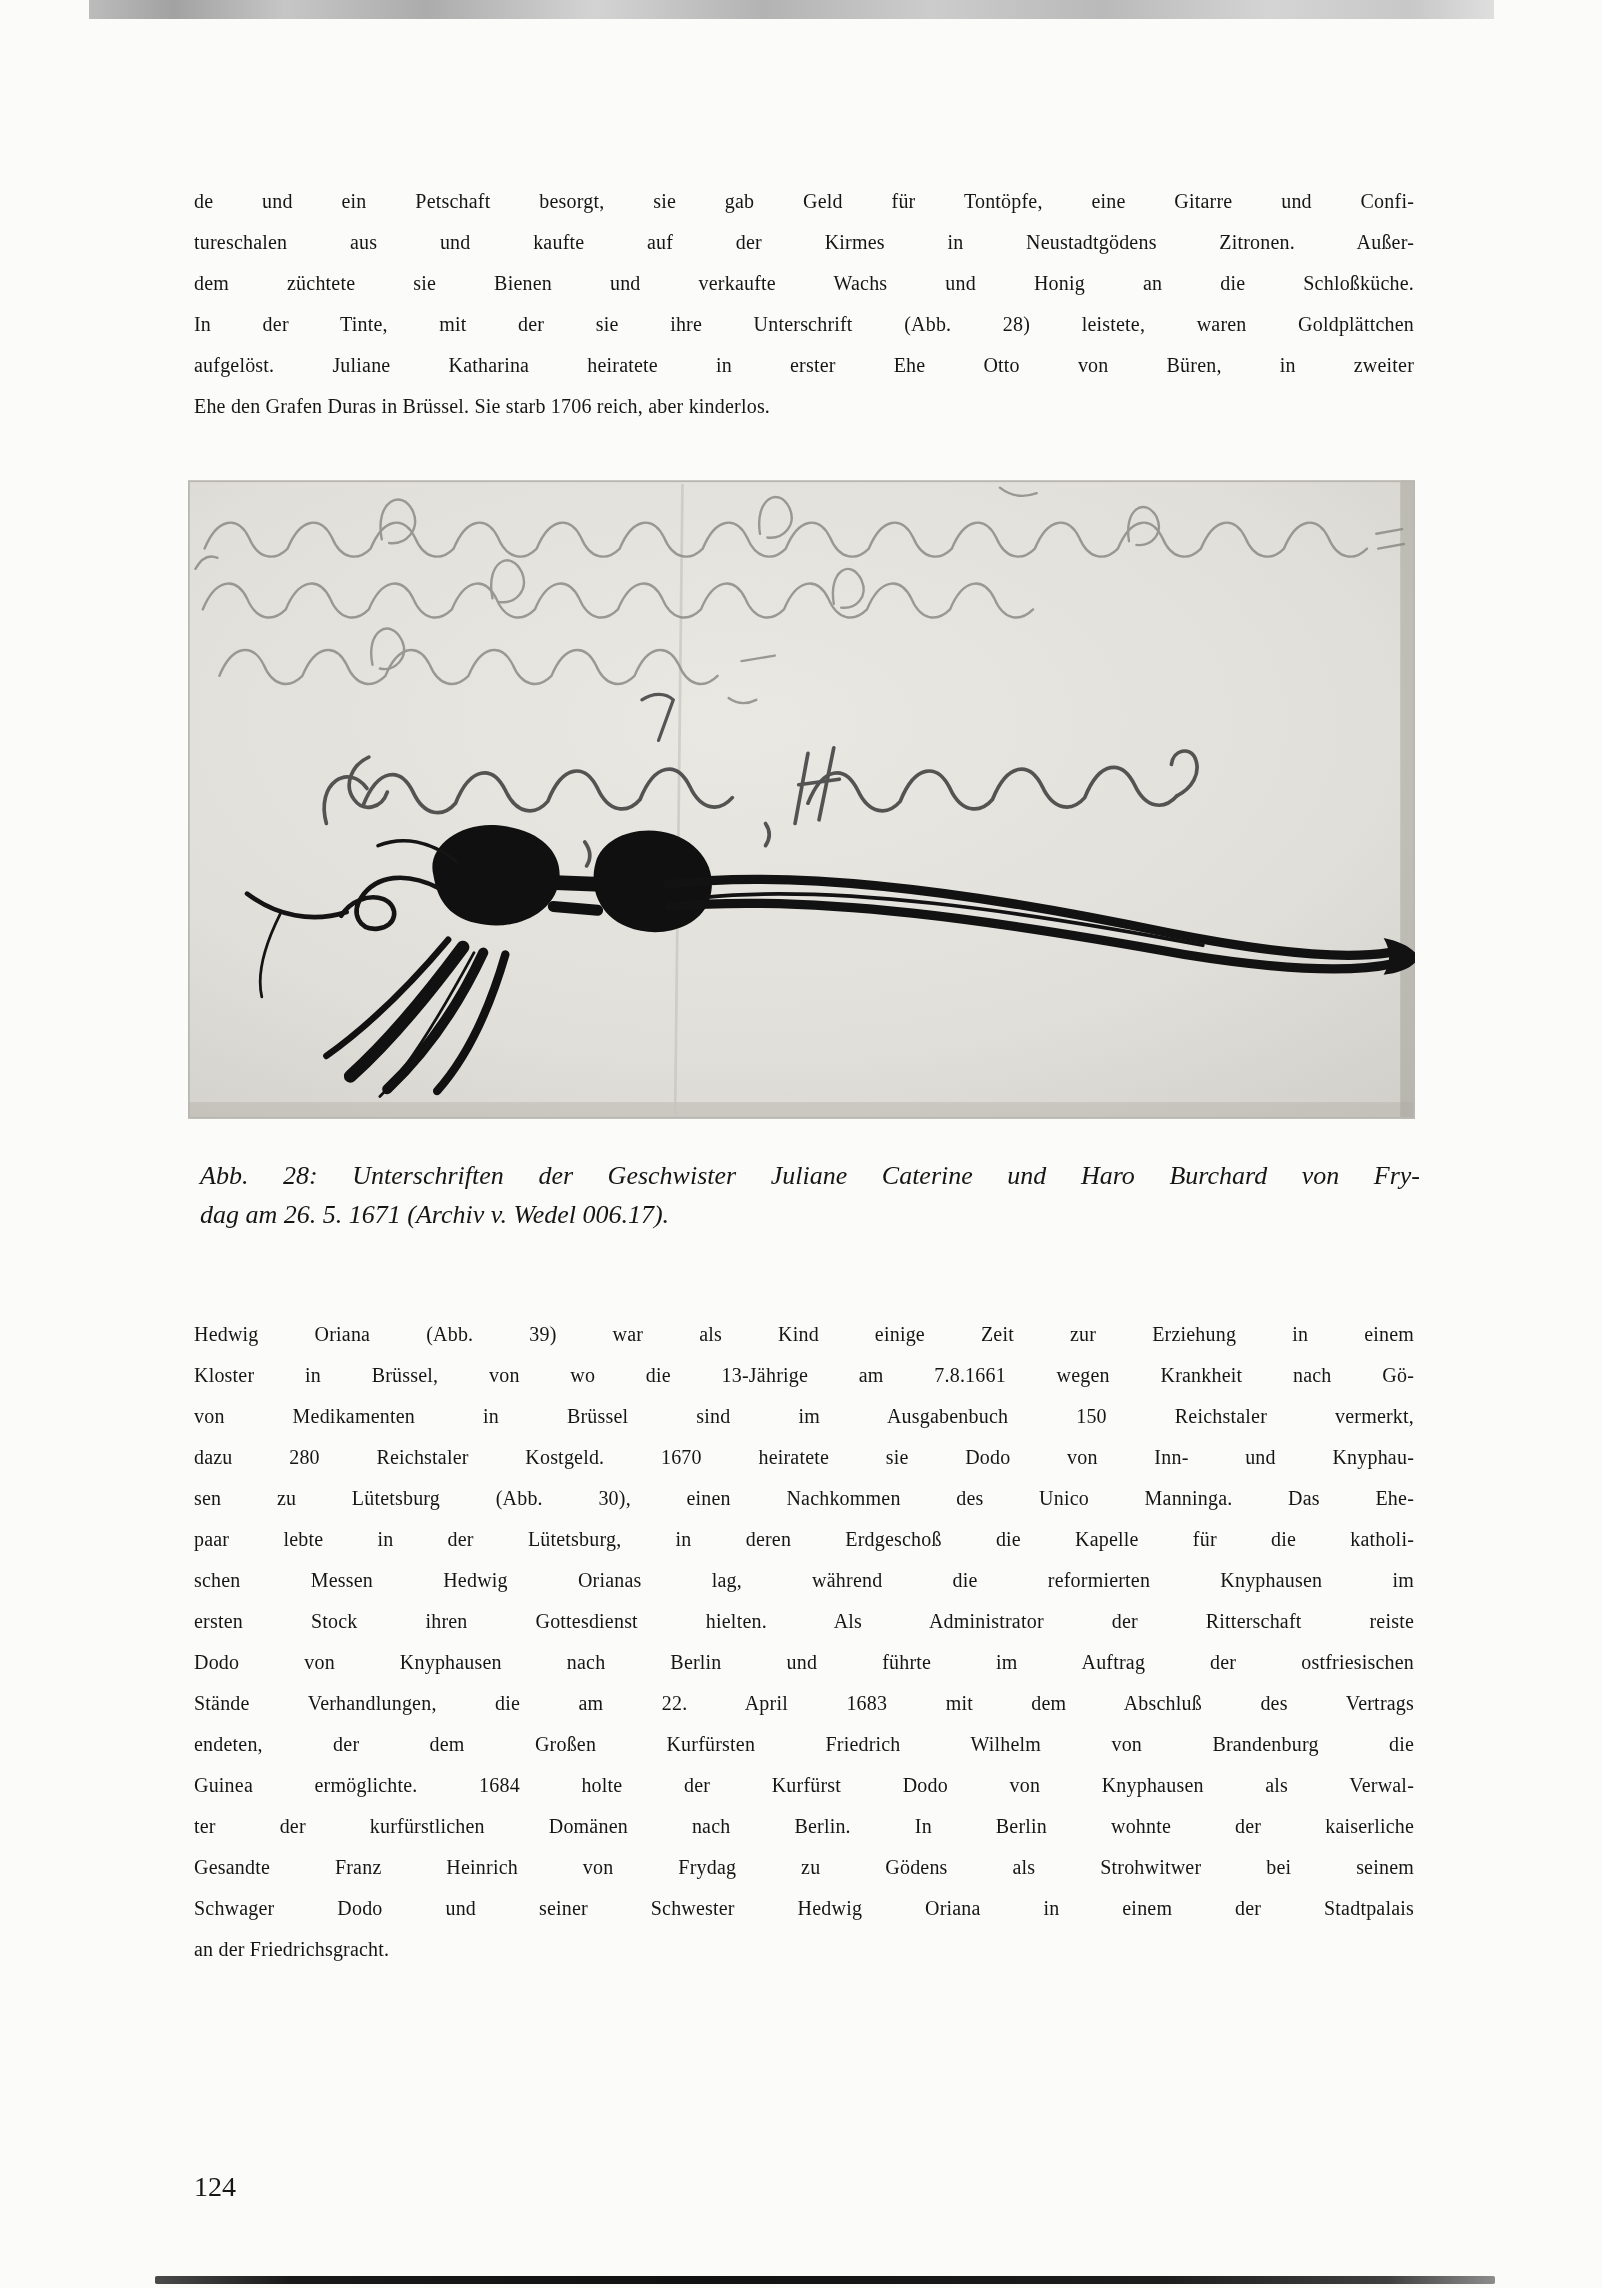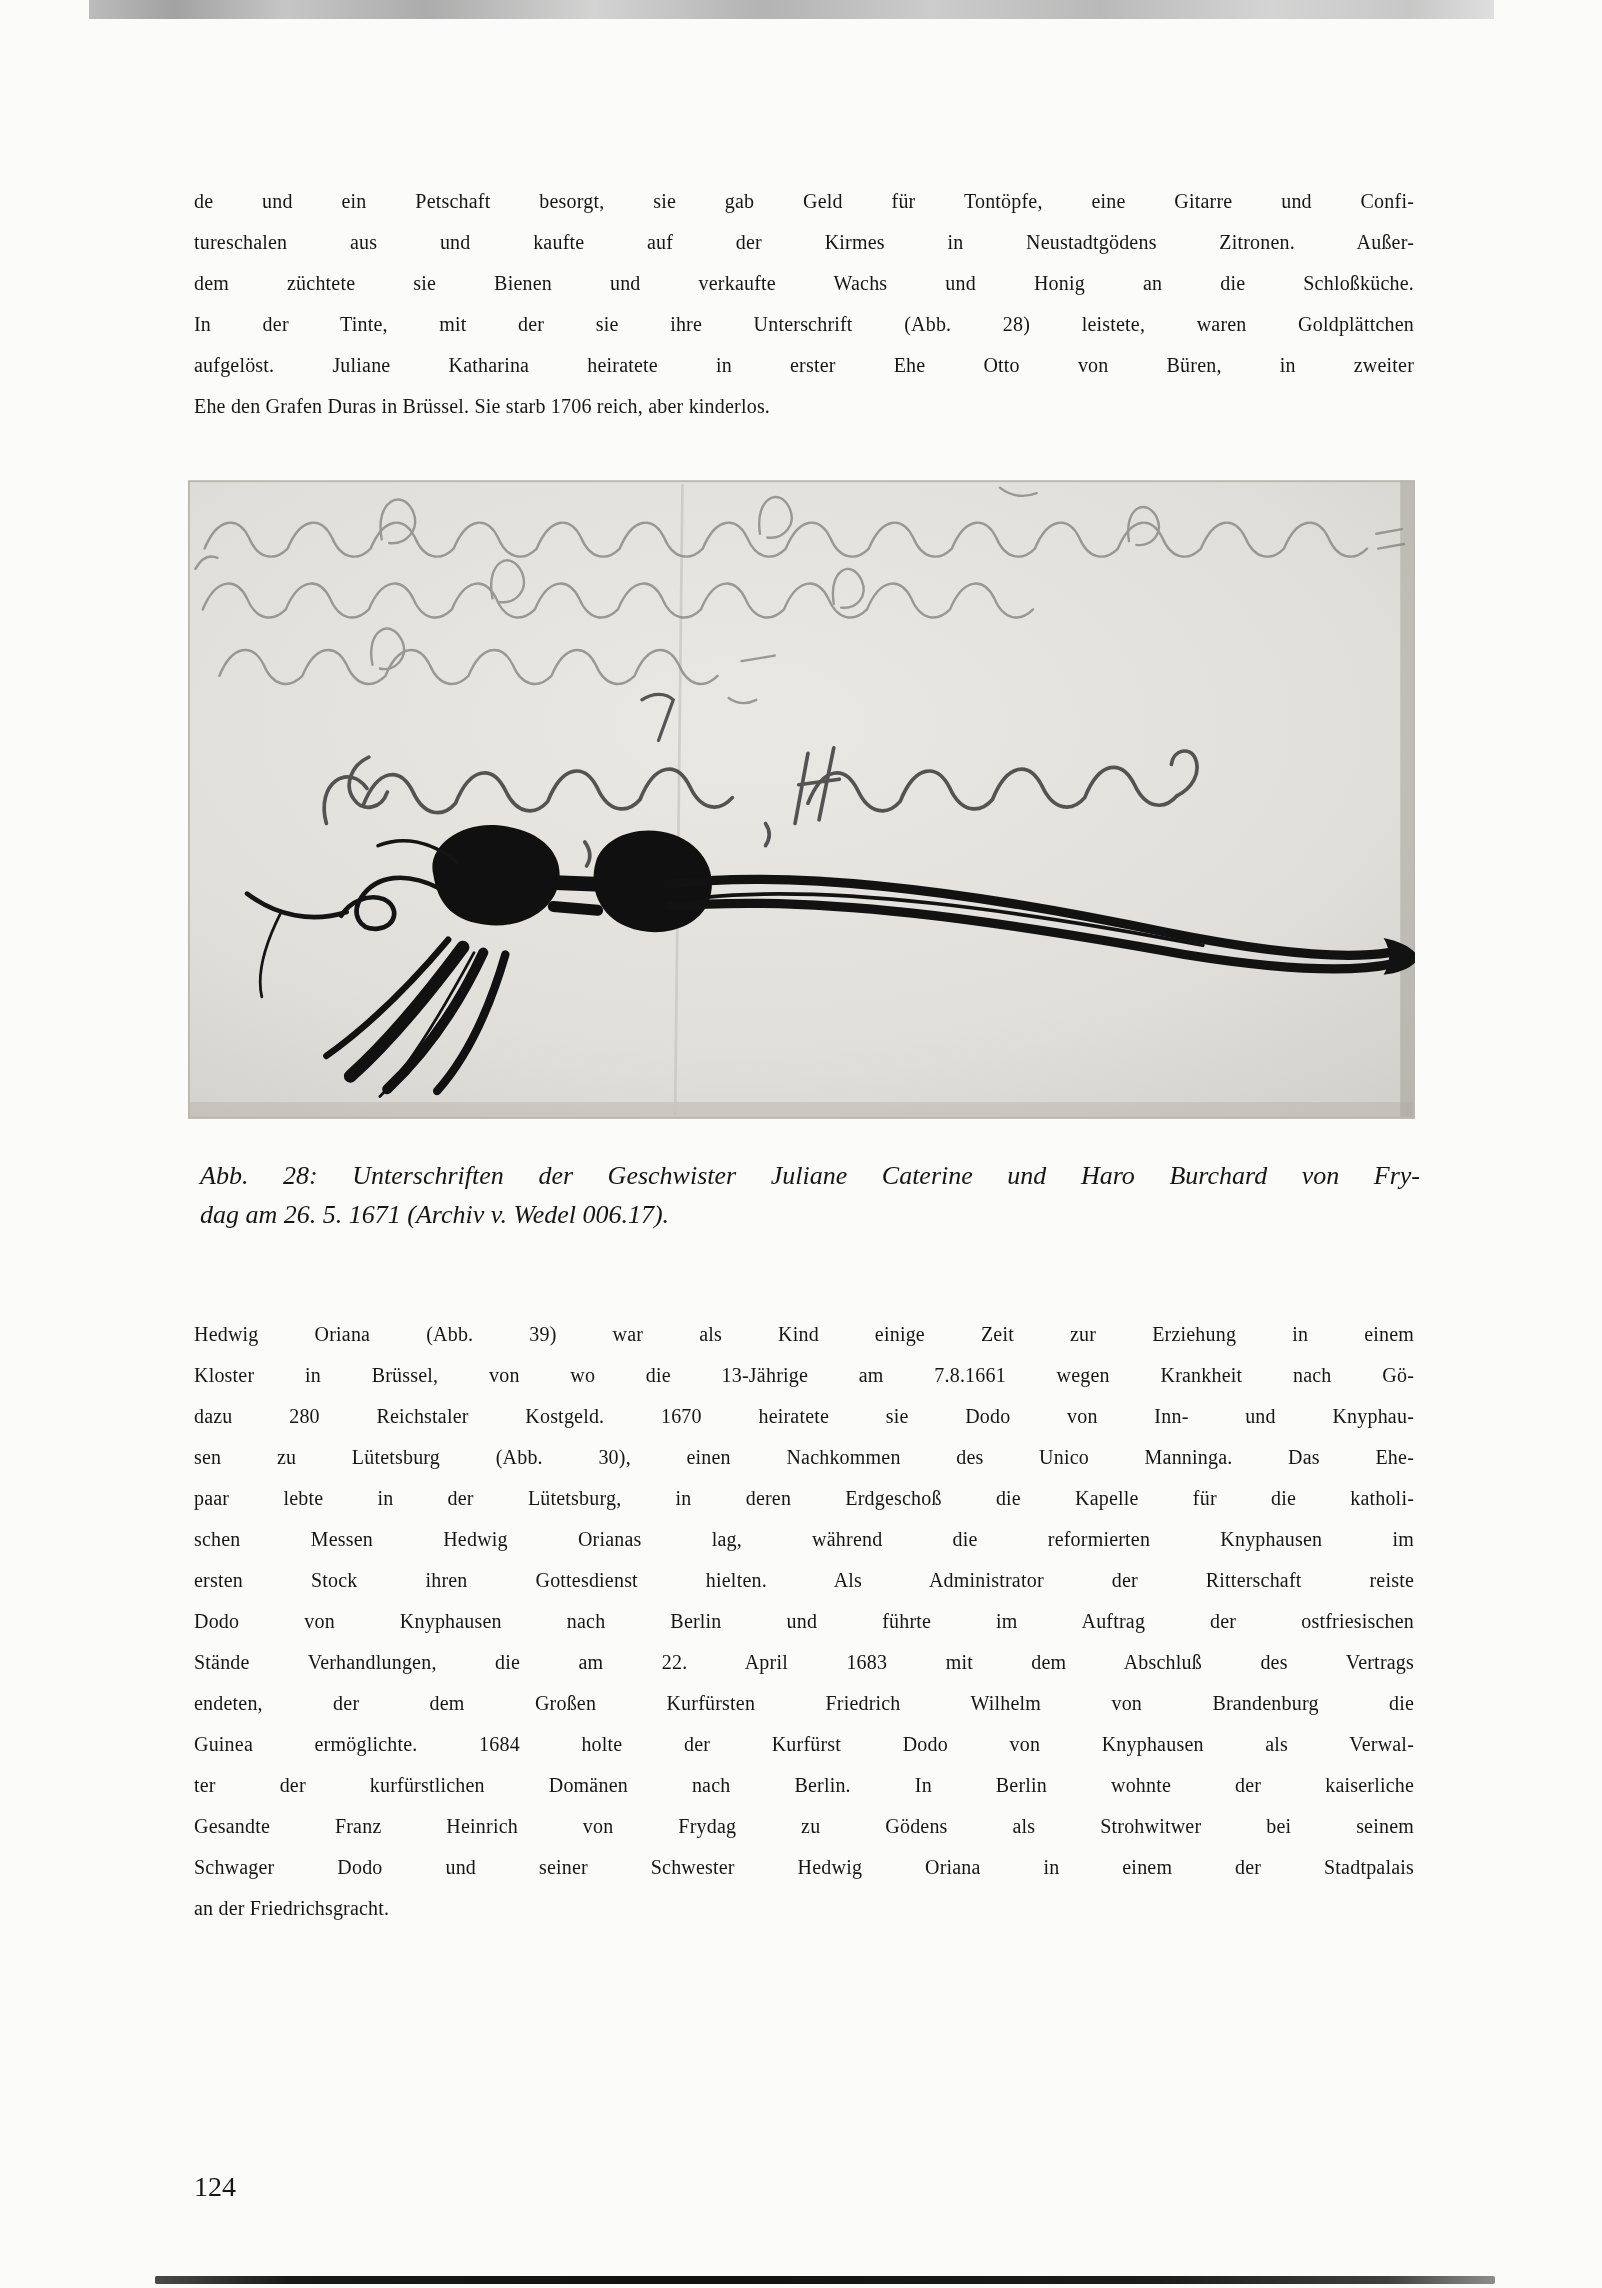--- a/index.html
+++ b/index.html
@@ -165,20 +165,21 @@
   </figure>
 
   <div class="caption">
       <div class="line">Abb. 28: Unterschriften der Geschwister Juliane Caterine und Haro Burchard von Fry-</div>
       <div class="line last">dag am 26. 5. 1671 (Archiv v. Wedel 006.17).</div>
     </div>
 
   <div class="para p2">
       <div class="line">Hedwig Oriana (Abb. 39) war als Kind einige Zeit zur Erziehung in einem</div>
       <div class="line">Kloster in Brüssel, von wo die 13-Jährige am 7.8.1661 wegen Krankheit nach Gö-</div>
+      <div class="line">von Medikamenten in Brüssel sind im Ausgabenbuch 150 Reichstaler vermerkt,</div>
       <div class="line">dazu 280 Reichstaler Kostgeld. 1670 heiratete sie Dodo von Inn- und Knyphau-</div>
       <div class="line">sen zu Lütetsburg (Abb. 30), einen Nachkommen des Unico Manninga. Das Ehe-</div>
       <div class="line">paar lebte in der Lütetsburg, in deren Erdgeschoß die Kapelle für die katholi-</div>
       <div class="line">schen Messen Hedwig Orianas lag, während die reformierten Knyphausen im</div>
       <div class="line">ersten Stock ihren Gottesdienst hielten. Als Administrator der Ritterschaft reiste</div>
       <div class="line">Dodo von Knyphausen nach Berlin und führte im Auftrag der ostfriesischen</div>
       <div class="line">Stände Verhandlungen, die am 22. April 1683 mit dem Abschluß des Vertrags</div>
       <div class="line">endeten, der dem Großen Kurfürsten Friedrich Wilhelm von Brandenburg die</div>
       <div class="line">Guinea ermöglichte. 1684 holte der Kurfürst Dodo von Knyphausen als Verwal-</div>
       <div class="line">ter der kurfürstlichen Domänen nach Berlin. In Berlin wohnte der kaiserliche</div>

